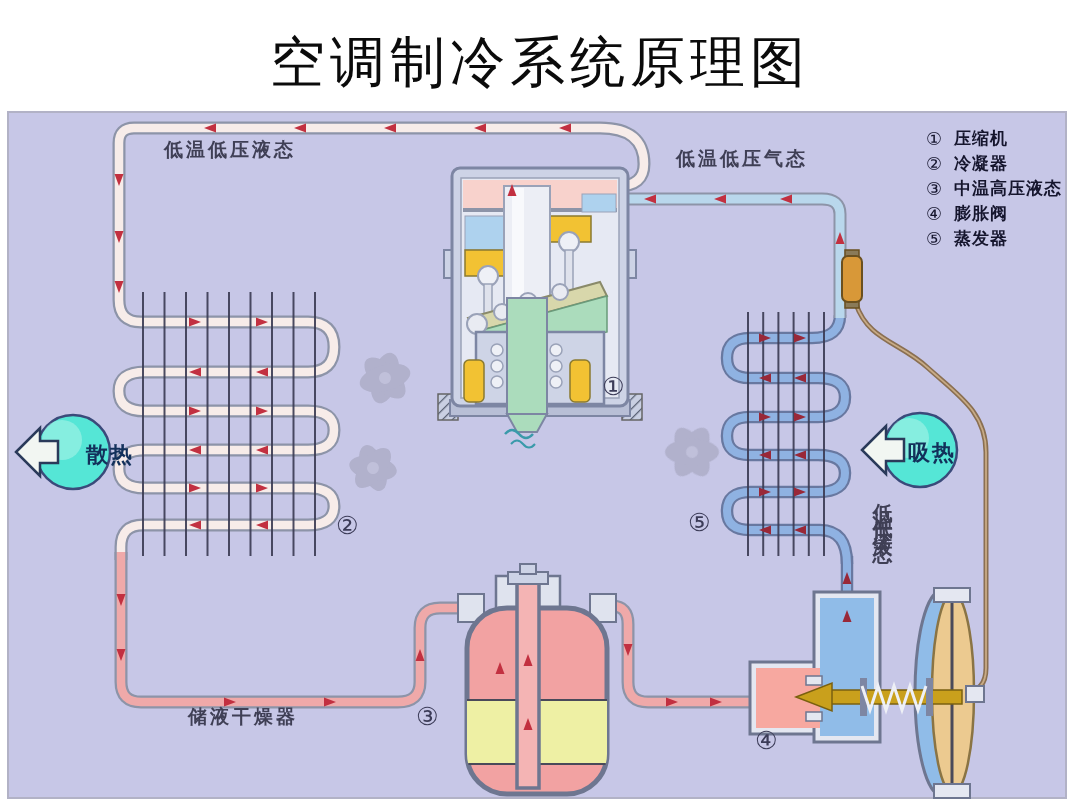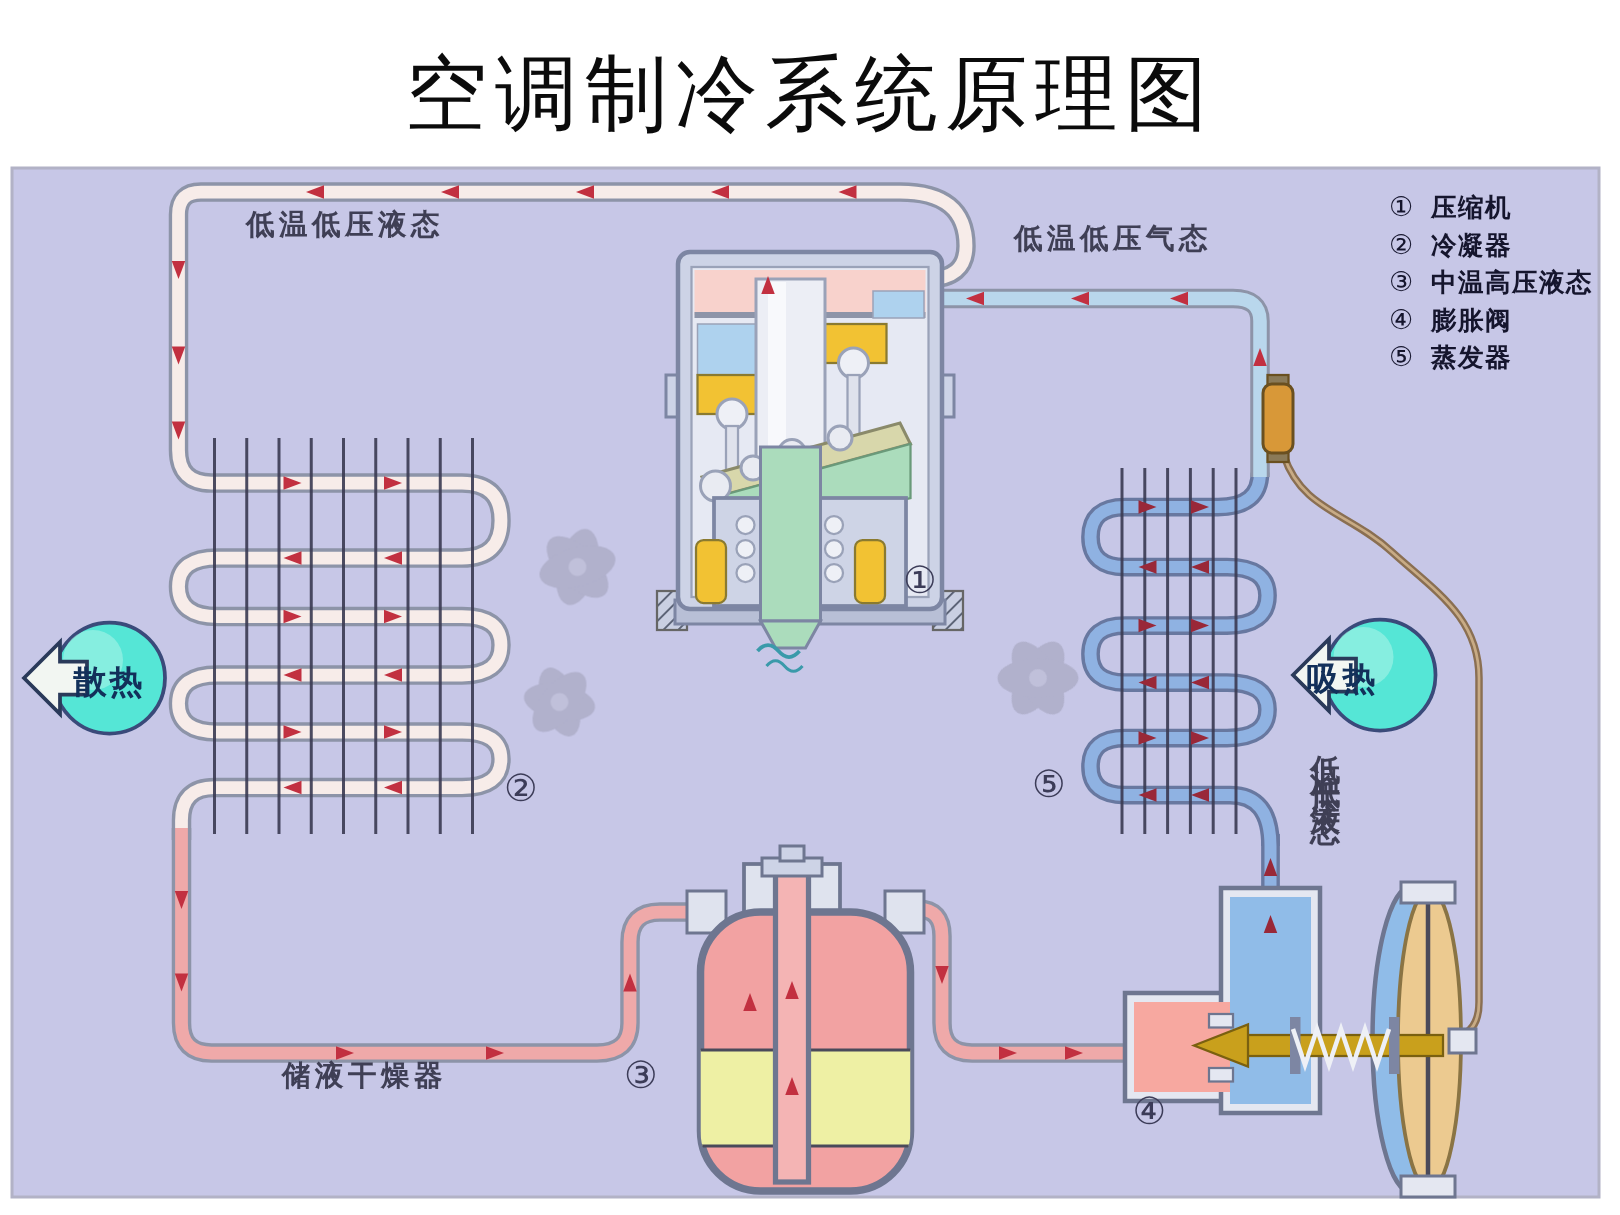--- a/index.html
+++ b/index.html
@@ -7,21 +7,21 @@
         font-family:"Liberation Sans","DejaVu Sans",sans-serif;}
   #diagram-svg{position:absolute;left:0;top:0;z-index:1;}
   .ov{position:absolute;z-index:2;white-space:nowrap;}
   .title{left:0;top:26px;width:1080px;text-align:center;
          font-family:"Liberation Serif","DejaVu Serif",serif;
          font-size:55px;letter-spacing:5px;color:#0b0b0b;}
   .lbl{font-size:19px;font-weight:700;color:var(--text-dark,#3f3f55);letter-spacing:3px;}
   .vlbl{writing-mode:vertical-rl;text-orientation:upright;font-size:20px;font-weight:700;
         color:var(--text-dark,#3f3f55);letter-spacing:8px;}
   .marker{font-size:25px;font-weight:400;color:#3c3c58;}
-  .badge-txt{font-size:22px;font-weight:700;color:#12305a;letter-spacing:2px;}
+  .badge-txt{font-size:22px;font-weight:700;color:#12305a;letter-spacing:2px;margin-left:37px;}
   #legend{left:926px;top:126px;}
   .lg-row{display:flex;align-items:center;height:25px;color:var(--legend-text,#15152d);}
   .lg-num{font-size:18px;width:28px;}
   .lg-lab{font-size:17px;font-weight:700;letter-spacing:1px;}
 </style>
 </head>
 <body>
 
 <div id="page">
 

